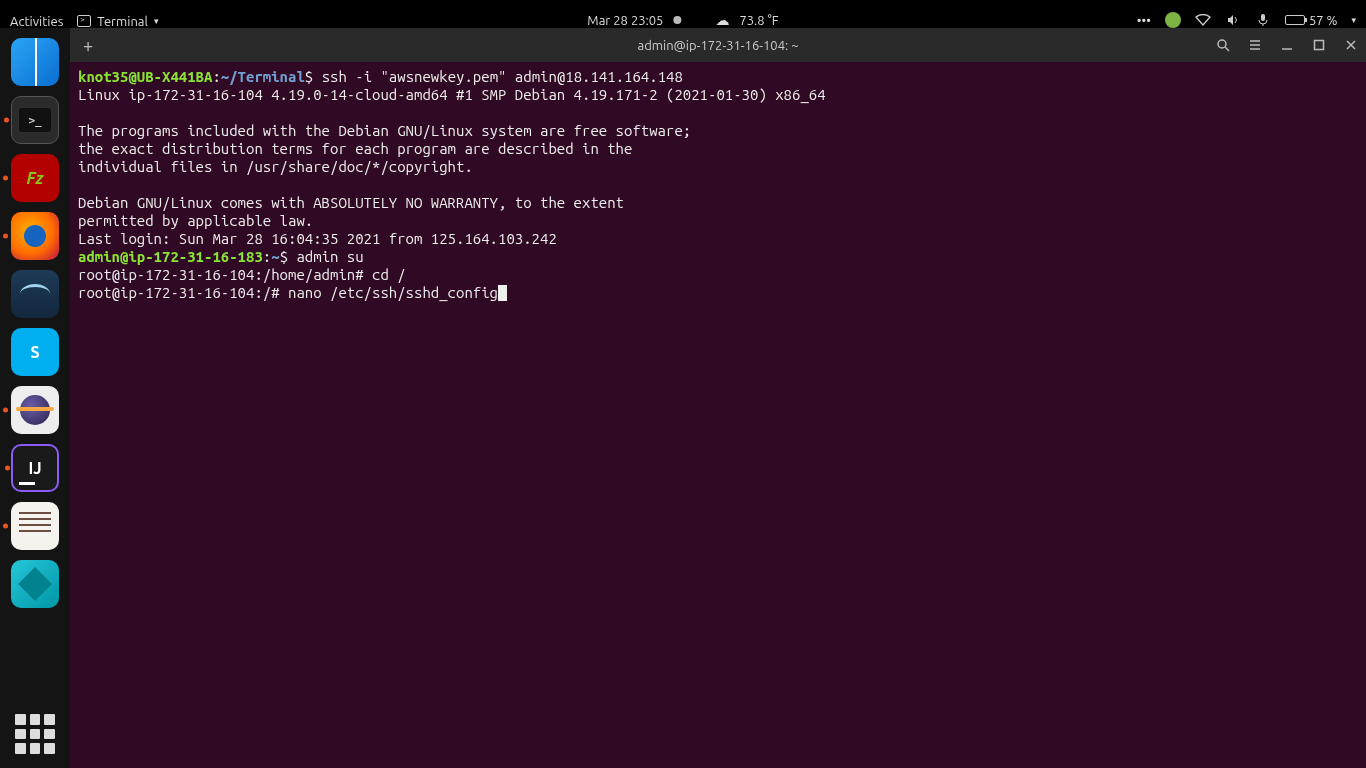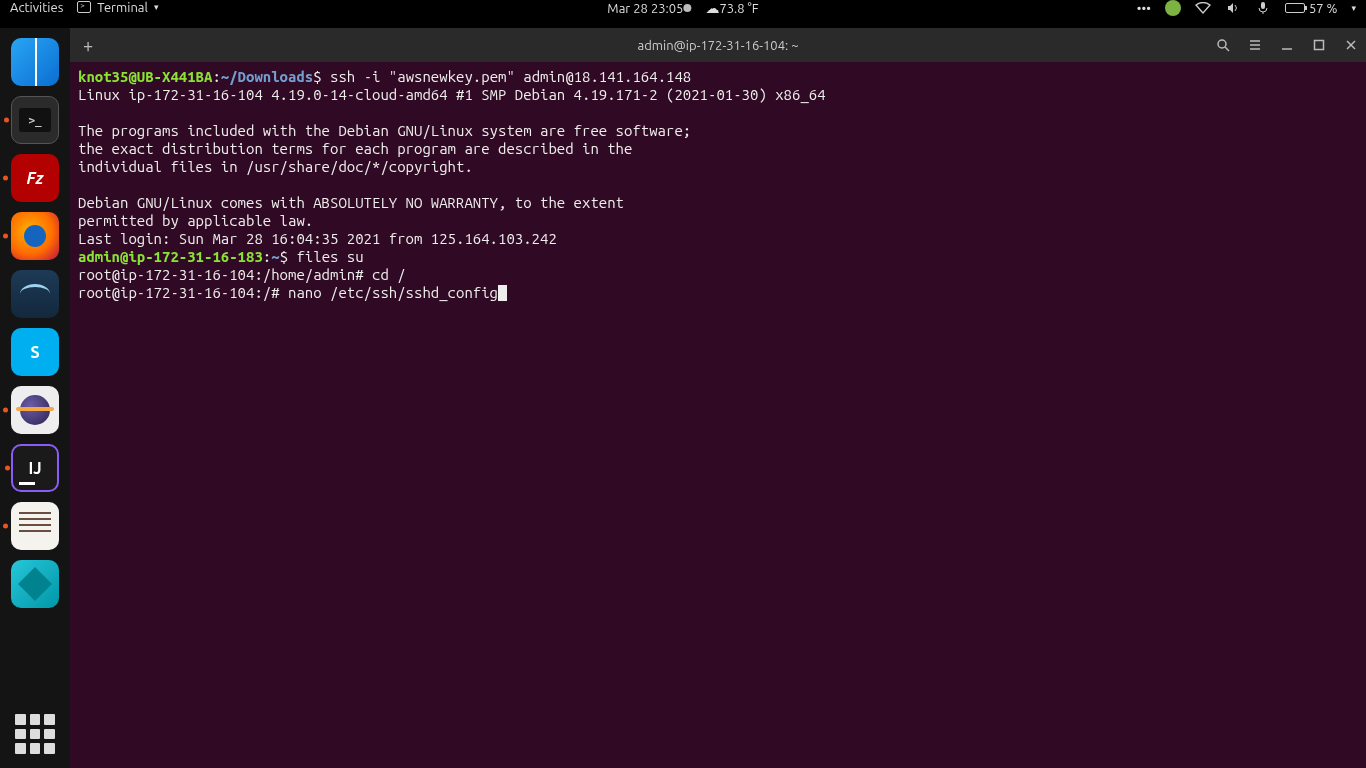--- a/index.html
+++ b/index.html
@@ -1,26 +1,26 @@
 <!DOCTYPE html>
 <html><head>
 <meta charset="utf-8">
 <style>
   * { margin: 0; padding: 0; box-sizing: border-box; }
   html, body { width: 1366px; height: 768px; overflow: hidden; font-family: Ubuntu, "DejaVu Sans", sans-serif; background: #1a1a1a; }
   
   .top-panel {
-    height: 28px; background: #000; color: #ddd; display: flex; align-items: flex-start;
+    height: 28px; background: #000; color: #ddd; display: flex; align-items: flex-end;
     font-size: 13px; padding: 0 10px; position: relative;
   }
   .top-panel .left { display: flex; align-items: center; gap: 14px; }
   .top-panel .app-menu { display: flex; align-items: center; gap: 6px; }
   .top-panel .app-menu .term-icon { width: 14px; height: 12px; border: 1px solid #ccc; border-radius: 2px; position: relative; }
   .top-panel .app-menu .term-icon::after { content: ">"; position: absolute; font-size: 8px; top: -1px; left: 2px; color: #ccc; }
-  .top-panel .center { position: absolute; left: 50%; transform: translateX(-50%); display: flex; align-items: center; }
+  .top-panel .center { position: absolute; left: 50%; transform: translateX(-50%); display: flex; align-items: center; gap: 10px; }
   .top-panel .dot { width: 8px; height: 8px; background: #bbb; border-radius: 50%; display: inline-block; }
   .top-panel .right { margin-left: auto; display: flex; align-items: center; gap: 14px; }
   .top-panel .tri-down { font-size: 9px; }
   .top-panel .status-icon { display: inline-flex; align-items: center; justify-content: center; width: 16px; height: 16px; }
   .green-badge { width: 16px; height: 16px; background: #7cb342; border-radius: 50%; }
   .cloud { font-size: 14px; }
   .battery-box { display:inline-flex; align-items:center; gap:4px; }
   .battery { width: 20px; height: 10px; border: 1px solid #ccc; border-radius: 2px; position: relative; }
   .battery::after { content:""; position:absolute; right:-3px; top:2px; width:2px; height:4px; background:#ccc; }
   .battery .fill { height:100%; width:57%; background:#ccc; }
@@ -32,21 +32,21 @@
   }
   .dock .app {
     width: 48px; height: 48px; border-radius: 10px; display:flex; align-items:center; justify-content:center;
     font-weight: bold; font-size: 16px; position: relative; cursor: pointer;
   }
   .dock .app .running-dot { position:absolute; left:-8px; top:50%; transform:translateY(-50%); width:5px; height:5px; background:#e95420; border-radius:50%; }
   .app-finder { background: linear-gradient(135deg,#2aa5f5,#0a6ed1); }
   .app-finder::before { content:""; position:absolute; left:50%; top:0; bottom:0; width:2px; background:#fff; }
   .app-terminal { background:#2b2b2b; border:1px solid #555; }
   .app-terminal .inner { width:32px; height:24px; background:#111; border-radius:3px; display:flex; align-items:center; justify-content:center; color:#ccc; font-family:monospace; font-size:11px; }
-  .app-filezilla { background:#b30000; color:#ffffff; font-style:italic; font-size:22px; }
+  .app-filezilla { background:#b30000; color:#84cc16; font-style:italic; font-size:22px; }
   .app-firefox { background: radial-gradient(circle at 40% 40%, #ffb300, #ff6d00 55%, #d32f2f 85%); }
   .app-firefox .globe { width:22px; height:22px; background:#1565c0; border-radius:50%; }
   .app-mysql { background: linear-gradient(#1e3a56,#12283d); }
   .app-mysql .dolphin { width:30px; height:20px; border-top:3px solid #9fd3ef; border-radius:50% 50% 0 0; }
   .app-skype { background:#00aff0; color:#fff; font-size:26px; }
   .app-eclipse { background:#eee; }
   .app-eclipse .ball { width:30px; height:30px; background: radial-gradient(circle at 35% 35%, #6b5ca5, #2b2350); border-radius:50%; position:relative; }
   .app-eclipse .ball::after { content:""; position:absolute; left:-4px; right:-4px; top:12px; height:4px; background:#f4a742; border-radius:2px; }
   .app-intellij { background:#1a1a1a; color:#fff; font-size:16px; border: 2px solid #8b5cf6; }
   .app-intellij::after { content:""; position:absolute; bottom:5px; left:6px; width:16px; height:3px; background:#fff; }
@@ -206,26 +206,26 @@
           </svg>
       </span>
       <span class="win-btn">
         <svg width="12" height="12" viewBox="0 0 12 12">
             <line x1="2" y1="2" x2="10" y2="10" stroke="#bbb" stroke-width="1.5"></line>
             <line x1="10" y1="2" x2="2" y2="10" stroke="#bbb" stroke-width="1.5"></line>
           </svg>
       </span>
     </div>
   </div>
-  <div class="terminal-body"><span class="c-green">knot35@UB-X441BA</span><span class="c-white">:</span><span class="c-blue">~/Downloads</span><span class="c-white">$ </span><span class="c-white">ssh -i "awsnewkey.pem" admin@18.141.164.148</span>
+  <div class="terminal-body"><span class="c-green">knot35@UB-X441BA</span><span class="c-white">:</span><span class="c-blue">~/Terminal</span><span class="c-white">$ </span><span class="c-white">ssh -i "awsnewkey.pem" admin@18.141.164.148</span>
 <span class="c-white">Linux ip-172-31-16-104 4.19.0-14-cloud-amd64 #1 SMP Debian 4.19.171-2 (2021-01-30) x86_64</span>
 <span class="c-white"></span>
 <span class="c-white">The programs included with the Debian GNU/Linux system are free software;</span>
 <span class="c-white">the exact distribution terms for each program are described in the</span>
 <span class="c-white">individual files in /usr/share/doc/*/copyright.</span>
 <span class="c-white"></span>
 <span class="c-white">Debian GNU/Linux comes with ABSOLUTELY NO WARRANTY, to the extent</span>
 <span class="c-white">permitted by applicable law.</span>
 <span class="c-white">Last login: Sun Mar 28 16:04:35 2021 from 125.164.103.242</span>
-<span class="c-green">admin@ip-172-31-16-183</span><span class="c-white">:</span><span class="c-blue">~</span><span class="c-white">$ </span><span class="c-white">files su</span>
+<span class="c-green">admin@ip-172-31-16-183</span><span class="c-white">:</span><span class="c-blue">~</span><span class="c-white">$ </span><span class="c-white">admin su</span>
 <span class="c-white">root@ip-172-31-16-104:/home/admin# cd /</span>
 <span class="c-white">root@ip-172-31-16-104:/# nano /etc/ssh/sshd_config</span><span class="cursor-block"></span></div>
 </div>
 
 </body></html>

